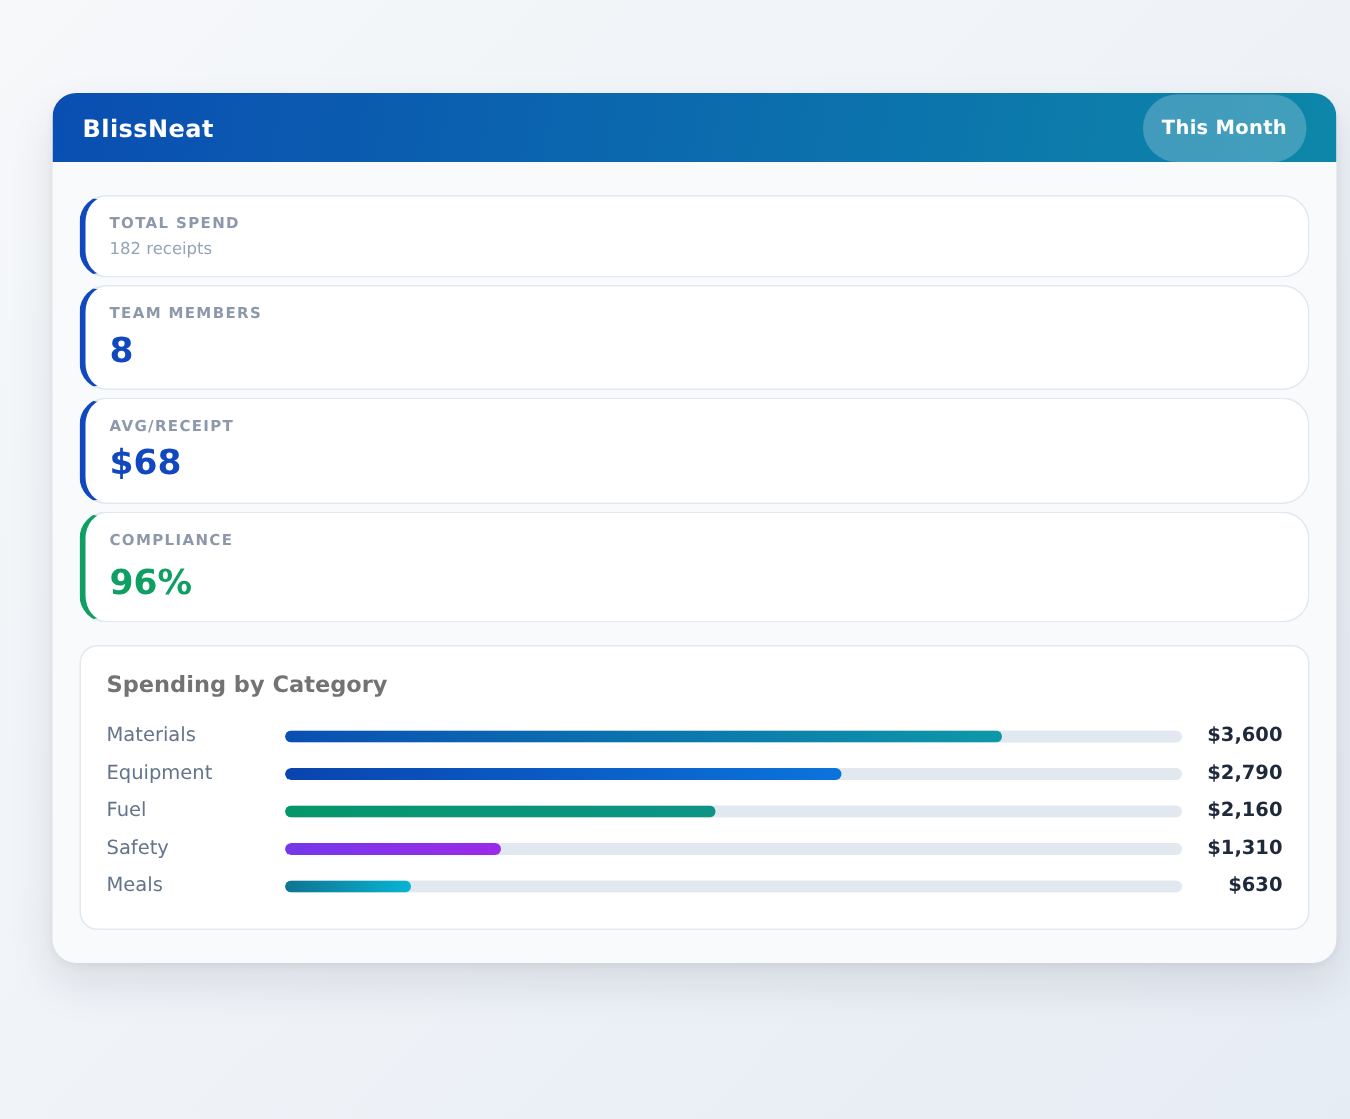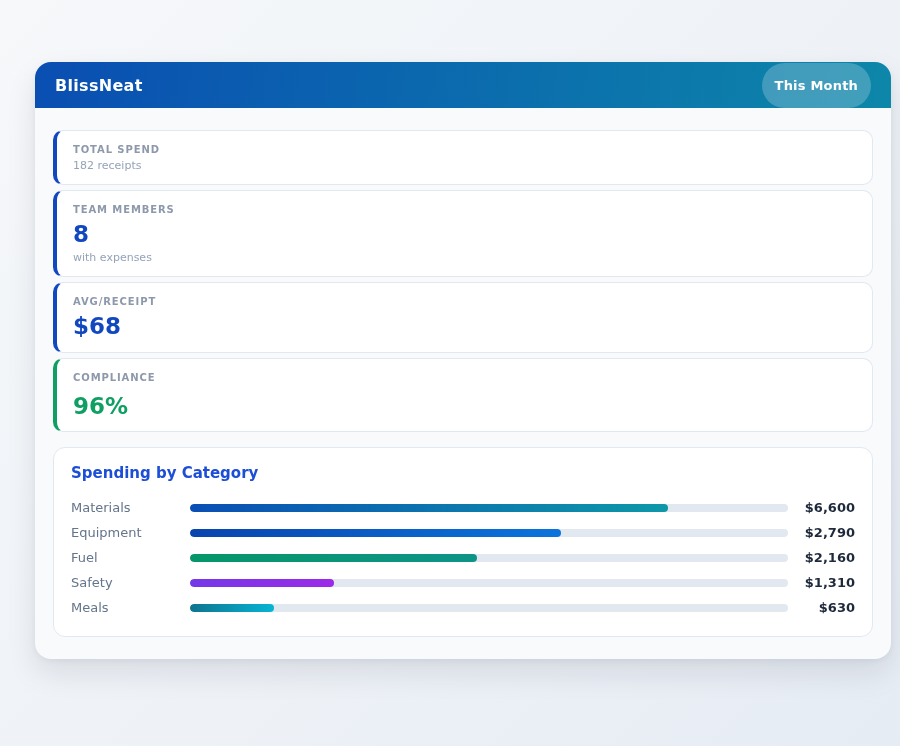--- a/index.html
+++ b/index.html
@@ -19,31 +19,31 @@
     padding:0 20px;
   }
   .app-title { color:#ffffff; font-size:16px; font-weight:700; letter-spacing:.3px; }
   .badge {
     background:rgba(255,255,255,.22); color:#ffffff; font-size:13px; font-weight:700;
     padding:15px 13px; border-radius:999px; cursor:pointer; letter-spacing:.2px;
   }
   .content { padding:22px 18px 22px; }
   .stat-card {
     background:#ffffff; border:1px solid #e2e8f0; border-left:4px solid #1148c0;
-    border-radius:10px; padding:13px 16px 12px; margin-bottom:5px;
+    border-radius:18px; padding:13px 16px 12px; margin-bottom:5px;
   }
   .stat-label { font-size:10px; font-weight:700; letter-spacing:.09em; color:#8d99ab; }
   .stat-value { font-size:23px; font-weight:700; color:#1148c0; margin-top:6px; line-height:1.15; }
   .stat-sub { font-size:11px; color:#94a3b8; margin-top:4px; }
   .stat-sub:empty { display:none; }
   .panel {
     margin-top:15px; background:#ffffff; border:1px solid #e2e8f0;
     border-radius:12px; padding:16px 17px 16px;
   }
-  .panel-title { font-size:15px; font-weight:700; color:#1d4ed8; margin-bottom:13px; }
+  .panel-title { font-size:15px; font-weight:700; color:#737373; margin-bottom:13px; }
   .cat-row { display:flex; align-items:center; height:25px; }
   .cat-label { flex:none; width:119px; font-size:13px; color:#64748b; }
   .cat-track { flex:1; height:8px; background:#e2e8f0; border-radius:4px; overflow:hidden; }
   .cat-fill { height:100%; border-radius:4px; }
   .cat-value { flex:none; width:58px; margin-left:9px; text-align:right; font-size:13px; font-weight:700; color:#1e293b; }
 </style>
 </head>
 <body>
 
 <div class="app-card">
@@ -56,21 +56,20 @@
   <div class="content">
 
     <section class="stat-card" style="border-left-color: rgb(17, 72, 192);">
       <div class="stat-label">TOTAL SPEND</div>
       <div class="stat-sub">182 receipts</div>
     </section>
 
     <section class="stat-card" style="border-left-color: rgb(17, 72, 192);">
       <div class="stat-label">TEAM MEMBERS</div>
       <div class="stat-value" style="color: rgb(17, 72, 192);">8</div>
-      <div class="stat-sub">with expenses</div>
     </section>
 
     <section class="stat-card" style="border-left-color: rgb(17, 72, 192);">
       <div class="stat-label">AVG/RECEIPT</div>
       <div class="stat-value" style="color: rgb(17, 72, 192);">$68</div>
 
     </section>
 
     <section class="stat-card" style="border-left-color: rgb(15, 159, 99);">
       <div class="stat-label">COMPLIANCE</div>
@@ -79,21 +78,21 @@
     </section>
 
     <section class="panel">
       <div class="panel-title">Spending by Category</div>
 
       <div class="cat-row">
         <span class="cat-label">Materials</span>
         <div class="cat-track" style="background: rgb(226, 232, 240);">
           <div class="cat-fill" style="width: 80%; background: linear-gradient(90deg, rgb(10, 79, 180), rgb(13, 152, 168));"></div>
         </div>
-        <span class="cat-value">$6,600</span>
+        <span class="cat-value">$3,600</span>
       </div>
 
       <div class="cat-row">
         <span class="cat-label">Equipment</span>
         <div class="cat-track" style="background: rgb(226, 232, 240);">
           <div class="cat-fill" style="width: 62%; background: linear-gradient(90deg, rgb(10, 68, 174), rgb(11, 116, 220));"></div>
         </div>
         <span class="cat-value">$2,790</span>
       </div>
 

